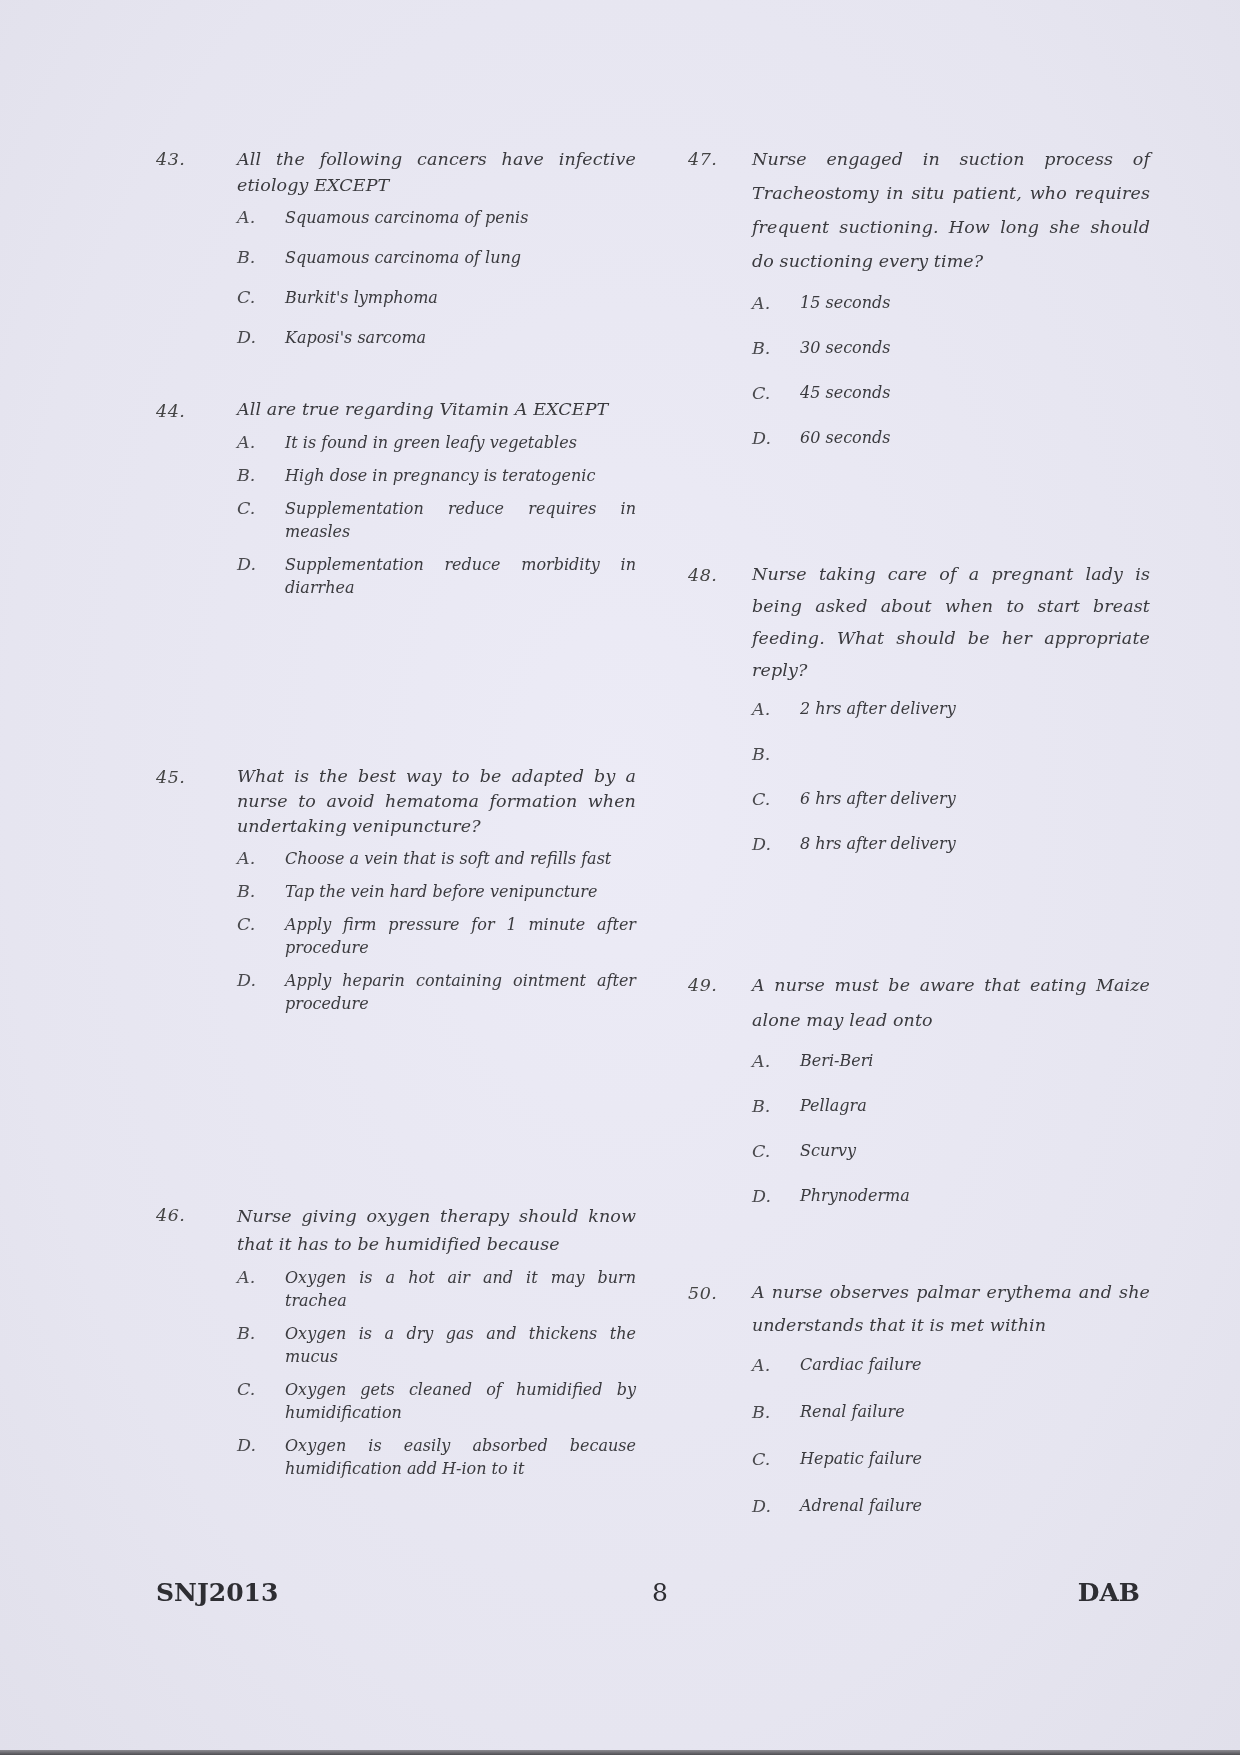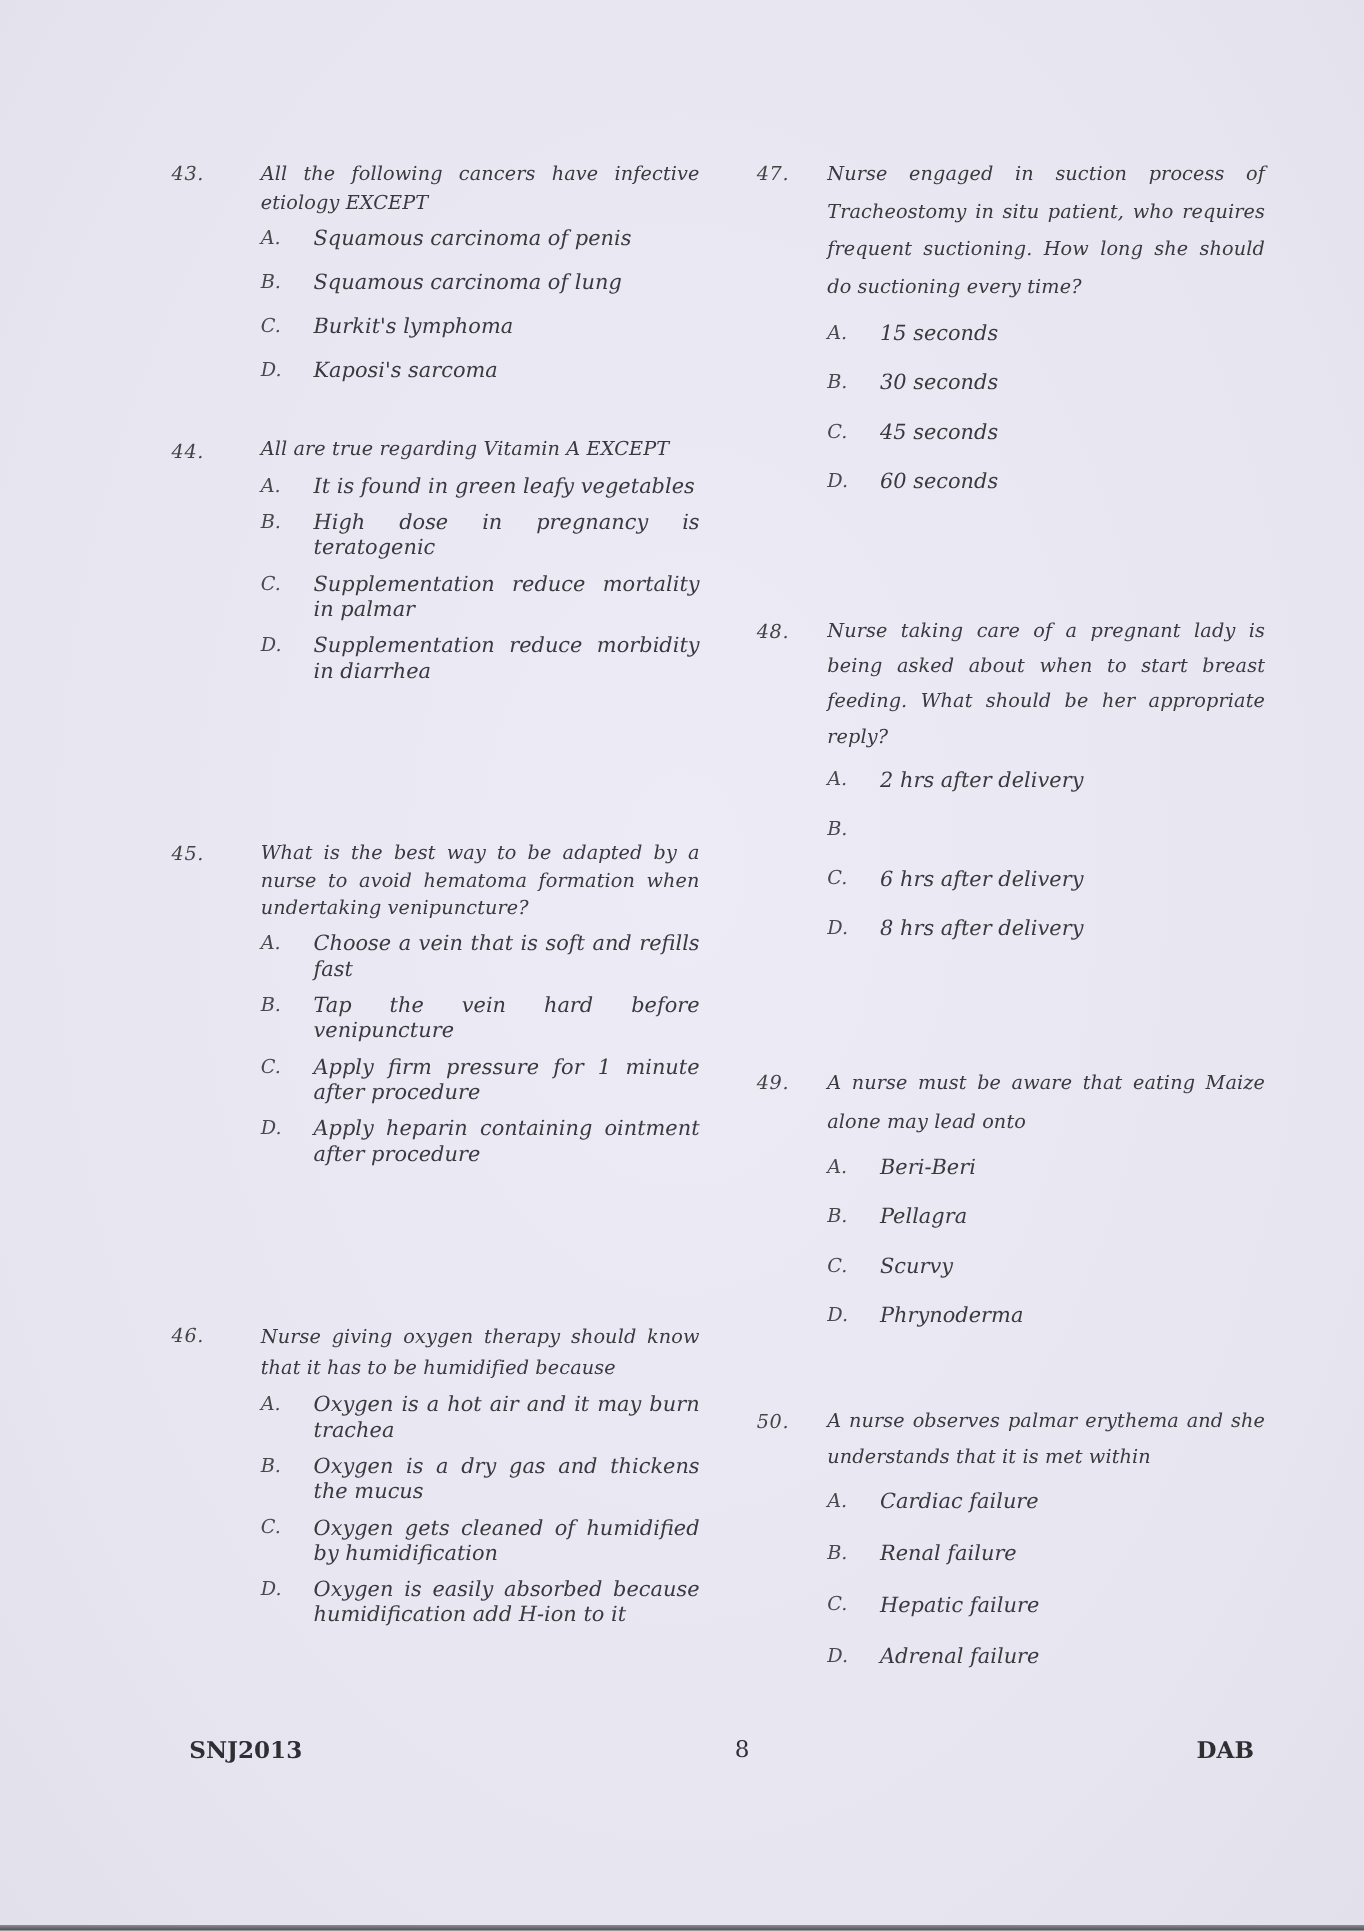--- a/index.html
+++ b/index.html
@@ -32,28 +32,28 @@
   .qtext {
     font-size: 17.5px; line-height: 26px; text-align: justify;
     text-align-last: left; letter-spacing: 0.1px;
   }
   .col-right .qtext { line-height: 33px; }
   .opts { margin-top: 6px; }
   .opt { display: flex; align-items: flex-start; }
   .col-left .opt { margin-bottom: 10px; }
   .col-right .opt { margin-bottom: 19px; }
   .olet { flex: 0 0 48px; font-size: 17.5px; line-height: 26px; color: #4a4a4e; }
-  .otext { flex: 1; font-size: 19px; line-height: 26px; text-align: justify; text-align-last: left; }
+  .otext { flex: 1; font-size: 16px; line-height: 26px; text-align: justify; text-align-last: left; }
   .col-left .opt .otext { line-height: 23px; }
   .col-left .opt .olet { line-height: 23px; }
 
   .footer {
-    position: absolute; top: 1578px; left: 172px; right: 100px; height: 30px;
+    position: absolute; top: 1578px; left: 156px; right: 100px; height: 30px;
     font-family: "DejaVu Serif", "Liberation Serif", serif;
-    font-weight: bold; font-size: 21px; color: #2e2e33;
+    font-weight: bold; font-size: 25px; color: #2e2e33;
   }
   .footer .code { position: absolute; left: 0; top: 0; }
   .footer .pagenum { position: absolute; left: 496px; top: 0; font-weight: normal; }
   .footer .series { position: absolute; right: 0; top: 0; }
 </style>
 </head>
 <body>
 
 <div class="page">
 
@@ -92,21 +92,21 @@
           <div class="opt">
               <span class="olet">A.</span>
               <span class="otext">It is found in green leafy vegetables</span>
             </div>
           <div class="opt">
               <span class="olet">B.</span>
               <span class="otext">High dose in pregnancy is teratogenic</span>
             </div>
           <div class="opt">
               <span class="olet">C.</span>
-              <span class="otext">Supplementation reduce mortality in palmar</span>
+              <span class="otext">Supplementation reduce requires in measles</span>
             </div>
           <div class="opt">
               <span class="olet">D.</span>
               <span class="otext">Supplementation reduce morbidity in diarrhea</span>
             </div>
         </div>
       </div>
     </div>
 
     <div class="q" style="position:absolute; top:618px; width:480px;">

